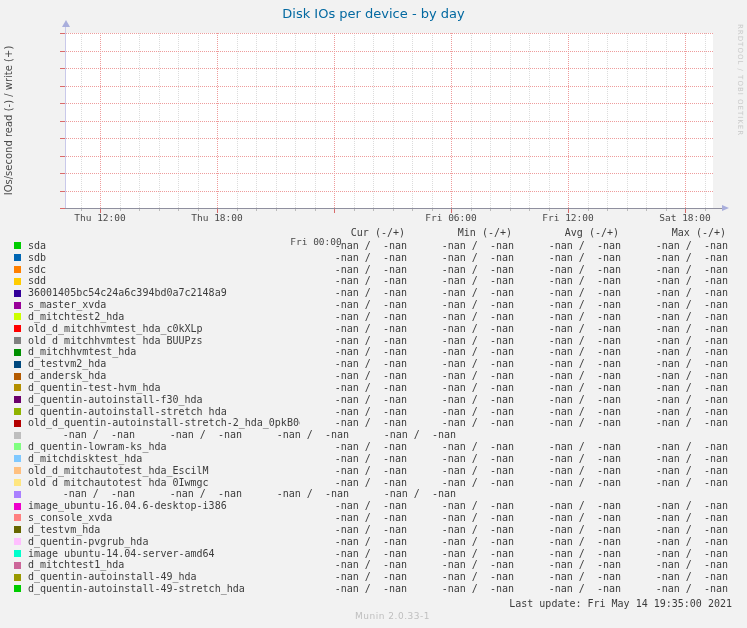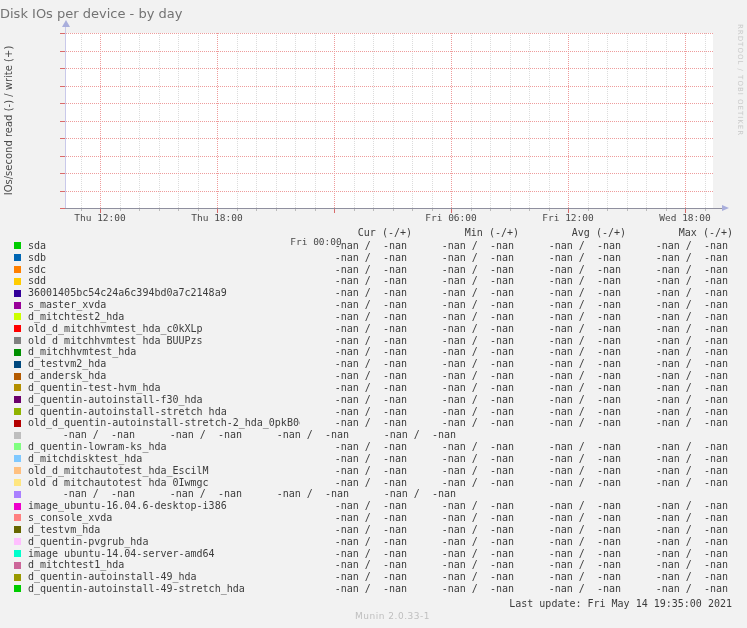--- a/index.html
+++ b/index.html
@@ -5,22 +5,22 @@
   * { box-sizing: border-box; margin: 0; padding: 0; }
   html,body { background:#e8e8e8; }
   .canvas{
     position:relative; width:747px; height:628px;
     background:#F2F2F2; overflow:hidden;
     font-family:"DejaVu Sans Mono","Liberation Mono",monospace;
     color:#3c3c3c;
   }
   .title{
     position:absolute; top:6px; left:0; width:747px;
-    text-align:left; font-family:"DejaVu Sans","Liberation Sans",sans-serif;
-    font-size:13px; color:#737373;
+    text-align:center; font-family:"DejaVu Sans","Liberation Sans",sans-serif;
+    font-size:13px; color:#0369a1;
   }
   .watermark{
     position:absolute; top:24px; right:3px;
     writing-mode:vertical-rl; font-family:"DejaVu Sans","Liberation Sans",sans-serif;
     font-size:7px; letter-spacing:1px; color:#c9c9c9;
   }
   .ylab-wrap{
     position:absolute; left:2px; top:33px; height:175px; width:14px;
     display:flex; align-items:center; justify-content:center;
   }
@@ -44,21 +44,21 @@
     border-top:3.5px solid transparent; border-bottom:3.5px solid transparent; border-left:7px solid #a9aedc; }
   .ytick-red{ position:absolute; width:5px; height:1px; background:#d96a6a; left:60px; }
   .xtick-major{ position:absolute; width:1px; height:4px; background:#d96a6a; top:209px; }
   .xtick-minor{ position:absolute; width:1px; height:2px; background:#bbbbbb; top:209px; }
   .y-labels{ position:absolute; left:0; top:33px; width:58px; height:180px; }
   .y-labels div{ position:absolute; right:0; height:11px; line-height:11px; font-size:9.5px; color:#4a4a4a; }
   .x-labels{ position:absolute; left:66px; top:212px; width:660px; height:12px; }
   .x-labels div{ position:absolute; width:80px; text-align:center; font-size:9.5px; color:#4a4a4a; }
   .legend-header{
     position:absolute; top:227px; left:0; width:747px; height:12px;
-    display:flex; padding-left:14px; padding-right:3px;
+    display:flex; padding-left:14px; padding-right:10px;
     font-size:10px; line-height:12px; color:#3c3c3c;
   }
   .legend-header .spacer{ flex:1; }
   .cell{ flex:none; width:107px; text-align:right; white-space:pre; }
   .legend-header .cell{ padding-right:11px; }
   .legend-rows{ position:absolute; top:240px; left:0; width:747px; }
   .lrow{
     display:flex; align-items:center; height:11.83px;
     padding-left:14px; padding-right:19px;
     font-size:10px; line-height:11.83px; color:#3c3c3c;
@@ -144,21 +144,21 @@
   <div class="xaxis-line"></div>
   <div class="yaxis-arrow"></div>
   <div class="xaxis-arrow"></div>
 
   <div class="x-labels" id="x-labels">
       <div style="left: -6px;">Thu 12:00</div>
       <div style="left: 111px;">Thu 18:00</div>
       <div style="left: 210px; margin-top: 24px;">Fri 00:00</div>
       <div style="left: 345px;">Fri 06:00</div>
       <div style="left: 462px;">Fri 12:00</div>
-      <div style="left: 579px;">Wed 18:00</div>
+      <div style="left: 579px;">Sat 18:00</div>
     </div>
   <div id="ticks">
       <div class="xtick-minor" style="left: 80.5px;"></div>
       <div class="xtick-minor" style="left: 100px;"></div>
       <div class="xtick-minor" style="left: 119.5px;"></div>
       <div class="xtick-minor" style="left: 139px;"></div>
       <div class="xtick-minor" style="left: 158.5px;"></div>
       <div class="xtick-minor" style="left: 178px;"></div>
       <div class="xtick-minor" style="left: 197.5px;"></div>
       <div class="xtick-minor" style="left: 217px;"></div>

